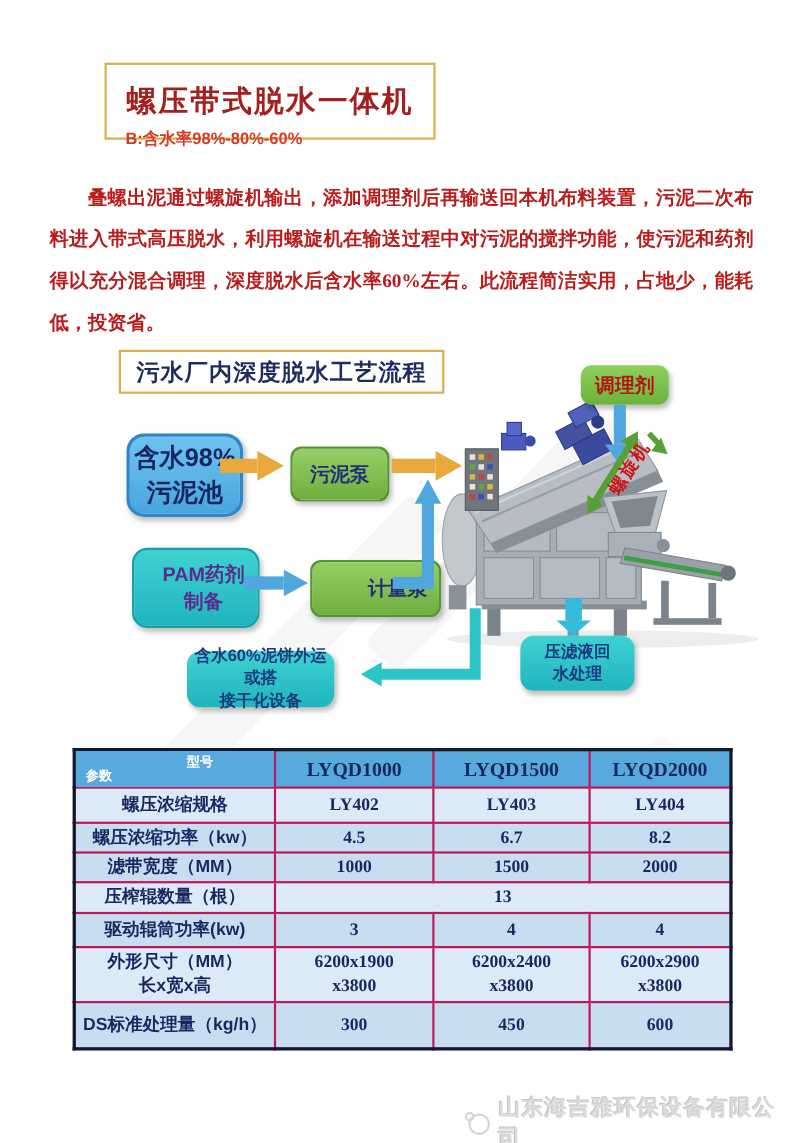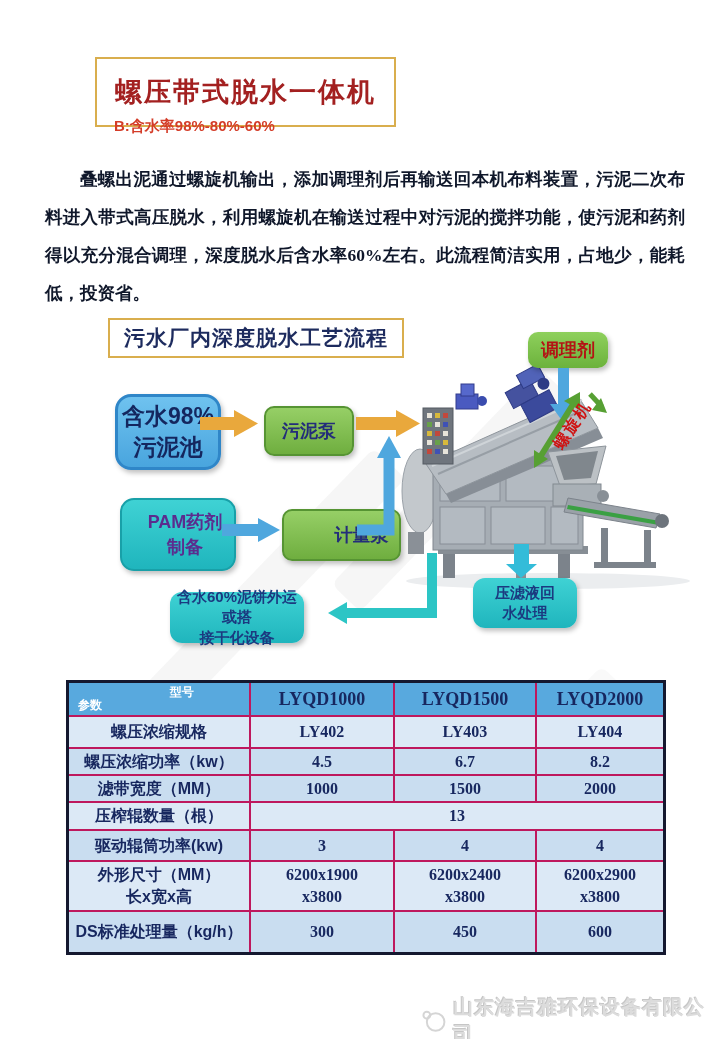--- a/index.html
+++ b/index.html
@@ -11,21 +11,21 @@
 
   
   .title-box{
     position:absolute;left:95px;top:57px;padding:15px 18px;
     border:2px solid #d9ae4e;background:#fff;
   }
   .title-box .t{font-size:27px;font-weight:bold;color:#a32020;letter-spacing:2px;}
   .subtitle{position:absolute;left:114px;top:117px;font-size:15px;font-weight:bold;color:#d43c28;}
   .paragraph{
     position:absolute;left:45px;top:160px;width:640px;
-    font-size:17.5px;line-height:38px;color:#0f172a;font-weight:600;
+    font-size:17.5px;line-height:38px;color:#b91c1c;font-weight:600;
     text-align:justify;text-indent:2em;
     font-family:"Liberation Serif","DejaVu Serif",serif;
   }
 
   
   .flow-title-box{
     position:absolute;left:108px;top:318px;padding:4px 14px;
     border:2px solid #d9ae4e;background:#fff;
   }
   .flow-title-box .t{font-size:21px;font-weight:bold;color:#1d2b5e;letter-spacing:1px;}

